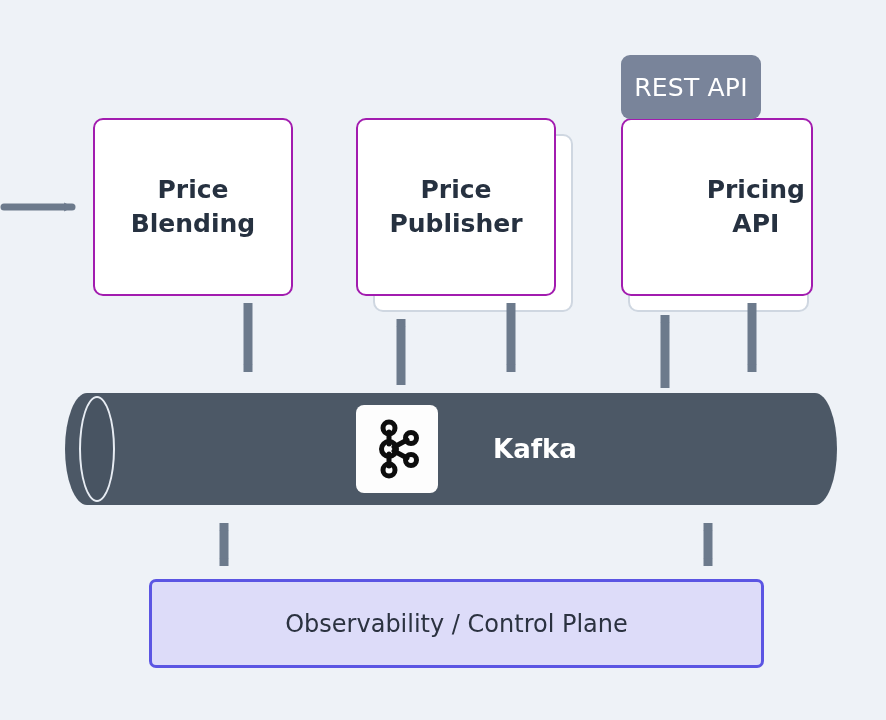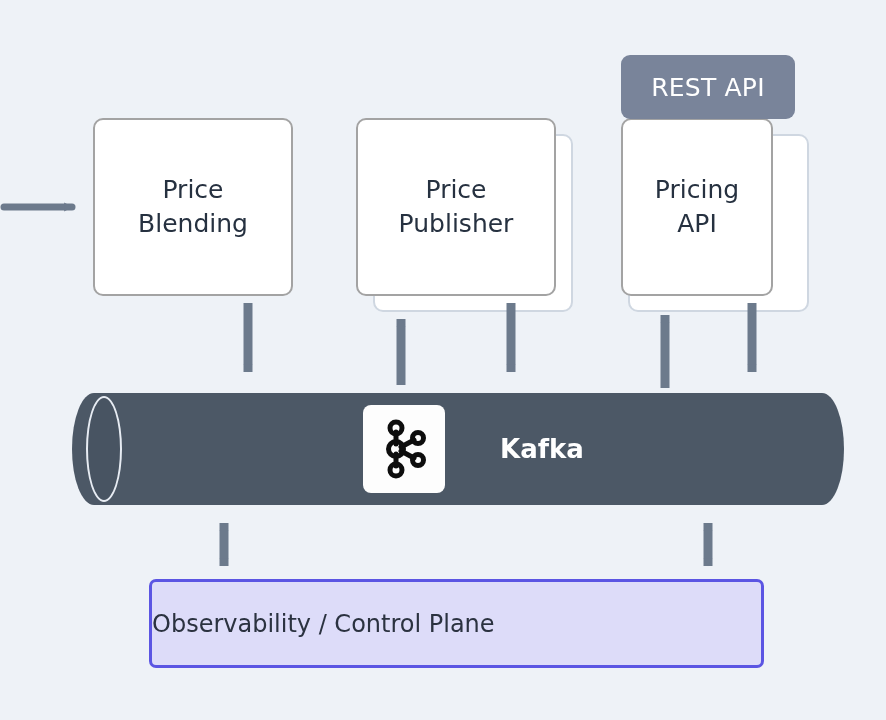--- a/index.html
+++ b/index.html
@@ -20,30 +20,30 @@
   #diagram {
     position: relative;
     width: 886px;
     height: 720px;
   }
 
   
   .card {
     position: absolute;
     background: #ffffff;
-    border: 2px solid #a3a3a3;
+    border: 2px solid #a21caf;
     border-radius: 10px;
     display: flex;
     align-items: center;
     justify-content: center;
     text-align: center;
     color: #263140;
     font-size: 25px;
     line-height: 1.38;
-    font-weight: 400;
+    font-weight: 700;
     z-index: 3;
   }
 
   
   .card-stack-back {
     position: absolute;
     background: #ffffff;
     border: 2px solid #cfd7e1;
     border-radius: 10px;
     z-index: 1;
@@ -116,69 +116,69 @@
   }
 
   
   .plane-box {
     position: absolute;
     background: #dddcf9;
     border: 3px solid #5b55e3;
     border-radius: 7px;
     display: flex;
     align-items: center;
-    justify-content: flex-start;
+    justify-content: center;
     color: #2b3240;
     font-size: 24px;
     z-index: 3;
   }
 
   
   #connectors {
     position: absolute;
     left: 0; top: 0;
     width: 886px;
     height: 720px;
     z-index: 5;
     pointer-events: none;
   }
 </style>
 </head>
 <body>
 
 <div id="diagram">
 
-  <div class="badge" style="left:621px; top:55px; width:174px; height:64px;">
+  <div class="badge" style="left:621px; top:55px; width:140px; height:64px;">
     <span>REST API</span>
   </div>
 
   <div class="card" style="left:93px; top:118px; width:200px; height:178px;">
     <span class="card-label">
       <span>Price</span><br>
       <span>Blending</span>
     </span>
   </div>
 
   <div class="card-stack-back" style="left:373px; top:134px; width:200px; height:178px;"></div>
   <div class="card" style="left:356px; top:118px; width:200px; height:178px;">
     <span class="card-label">
       <span>Price</span><br>
       <span>Publisher</span>
     </span>
   </div>
 
   <div class="card-stack-back" style="left:628px; top:134px; width:181px; height:178px;"></div>
-  <div class="card" style="left:621px; top:118px; width:152px; height:178px;">
+  <div class="card" style="left:621px; top:118px; width:192px; height:178px;justify-content:flex-end;">
     <span class="card-label">
       <span>Pricing</span><br>
       <span>API</span>
     </span>
   </div>
 
-  <div class="cylinder" style="left:72px; top:393px; width:772px; height:112px;text-align:right;">
+  <div class="cylinder" style="left:65px; top:393px; width:772px; height:112px;text-align:right;">
     <div class="cyl-body"></div>
     <div class="cyl-cap"></div>
     <div class="cyl-content">
       <div class="kafka-logo-tile">
         <svg width="52" height="60" viewBox="0 0 52 60">
 
           <g stroke="#0d0d0d" stroke-width="5" fill="none" stroke-linecap="round">
             <path d="M18 13 L18 25"></path>
             <path d="M18 35 L18 47"></path>
             <path d="M23 28 L36 21"></path>

